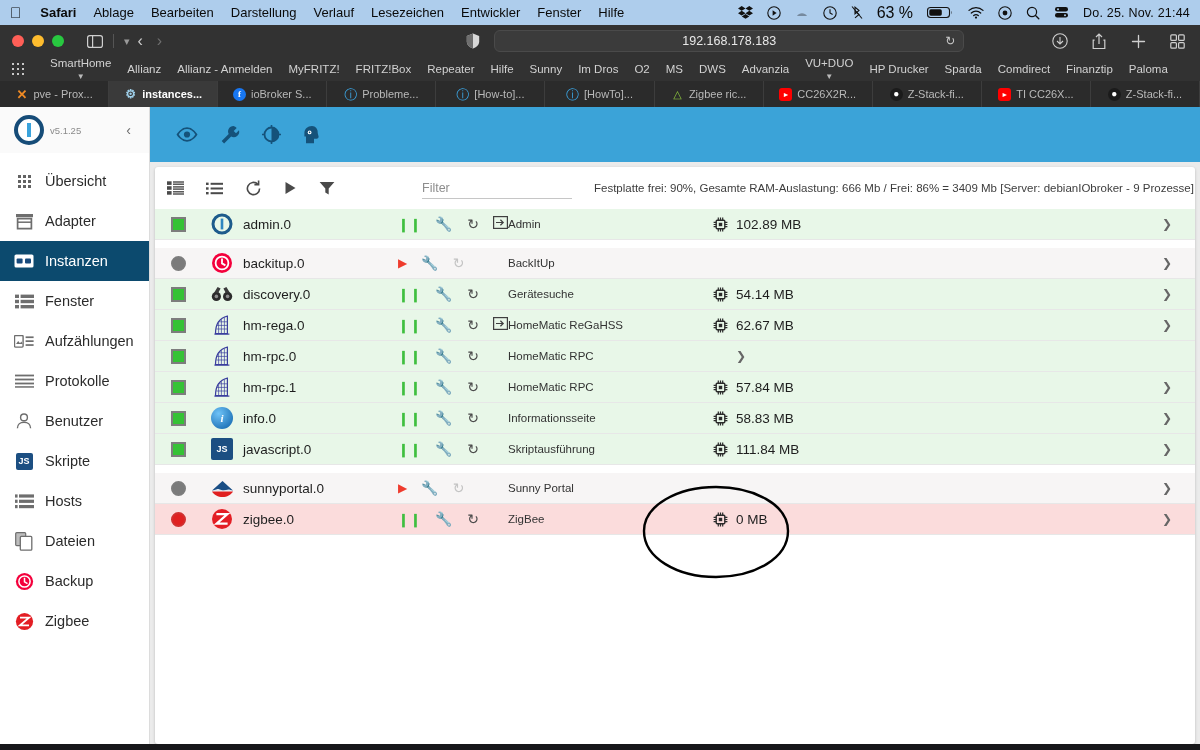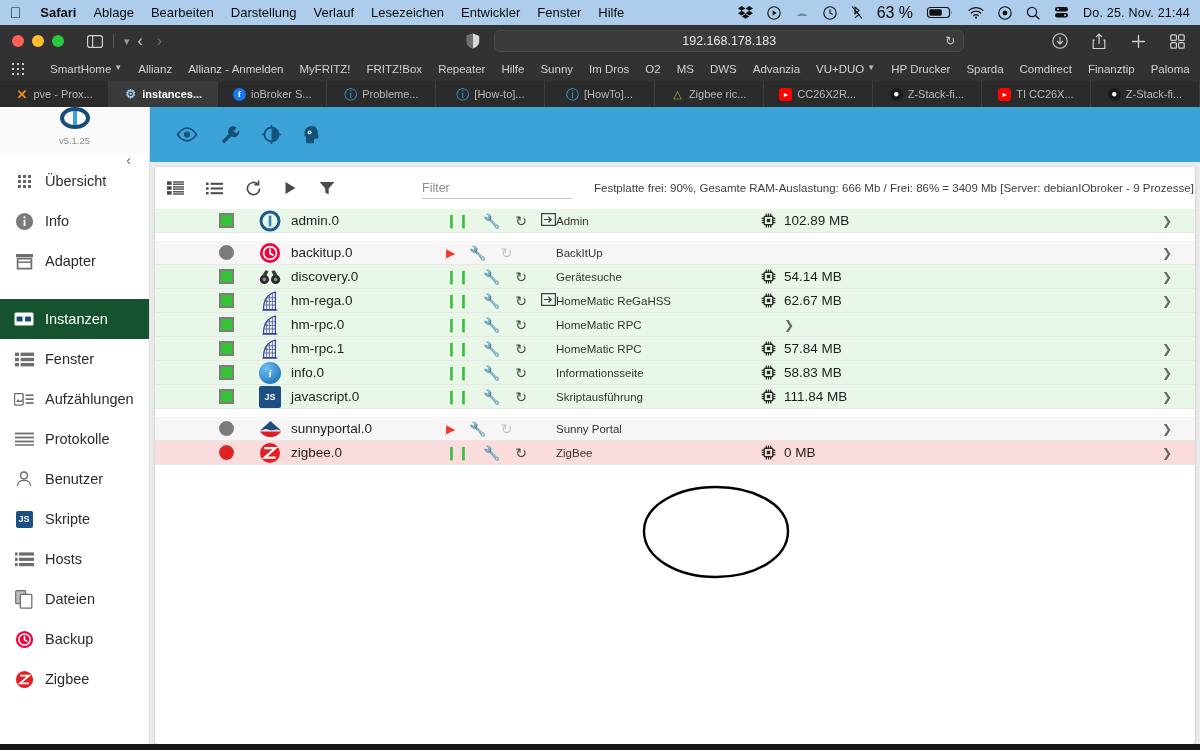--- a/index.html
+++ b/index.html
@@ -60,21 +60,21 @@
   .urlbar .reload{ position:absolute; right:8px; color:#c9c9c9; font-size:12px; }
   .tb-right{ margin-left:auto; display:flex; align-items:center; gap:17px; color:#d8d8d8; }
 
   
   .bookmarks{
     height:24px; display:flex; align-items:center; gap:0;
     padding:0 12px; background:#323232;
     font-size:11.5px; color:#d2d2d2; white-space:nowrap;
   }
   .bm-grid{ margin-right:18px; color:#c8c8c8; display:inline-flex; }
-  .bm{ padding:0 8px; display:inline-flex; align-items:flex-start; gap:3px; }
+  .bm{ padding:0 8px; display:inline-flex; align-items:center; gap:3px;flex-direction:column; }
   .bm .cv{ font-size:8px; opacity:.85; }
 
   
   .tabs{ height:26px; display:flex; background:#2b2b2b; }
   .tab{
     flex:1 1 0; min-width:0;
     display:flex; align-items:center; justify-content:center; gap:5px;
     font-size:11px; color:#b9b9b9;
     border-right:1px solid #3d3d3d;
     padding:0 6px; overflow:hidden;
@@ -93,33 +93,32 @@
   .fav-gh{ background:#1b1b1b; border-radius:50%; color:#fff; font-size:10px; }
 
   
   .page{ flex:1; display:flex; background:#fff; overflow:hidden; }
 
   
   .side{ width:150px; background:#fff; border-right:1px solid #dcdcdc; display:flex; flex-direction:column; }
   .side-head{
     height:46px; display:flex; align-items:center; padding:0 14px; gap:6px;
     background:#fafafa;
-    flex-direction:column;
   }
   .io-logo{ width:30px; height:30px; border-radius:50%; border:4px solid #164c78;
             display:flex; align-items:center; justify-content:center; background:#fff; }
   .io-logo i{ display:block; width:4px; height:14px; background:#3aa3dc; }
   .ver{ font-size:9.5px; color:#8b8b8b; }
   .side-collapse{ margin-left:auto; color:#6b6b6b; font-size:14px; padding-right:4px; }
   .side-list{ padding-top:8px; }
   .side-item{
     height:40px; display:flex; align-items:center; gap:11px; padding:0 0 0 14px;
     font-size:14.5px; color:#2b2b2b;
   }
-  .side-item.sel{ background:#14532d; color:#fff;margin-top:18px; }
+  .side-item.sel{ background:#0c4a6e; color:#fff; }
   .si-icon{ width:20px; display:inline-flex; align-items:center; justify-content:center; color:#636363; }
   .side-item.sel .si-icon{ color:#fff; }
   .dots3{ display:grid; grid-template-columns:repeat(3,3px); grid-template-rows:repeat(3,3px); gap:2px; }
   .dots3 b{ background:currentColor; display:block; width:3px; height:3px; }
   .badge-js{ width:17px; height:17px; background:#1c4f82; color:#fff; font-size:9px; font-weight:bold;
              display:flex; align-items:center; justify-content:center; border-radius:2px; }
 
   
   .main{ flex:1; display:flex; flex-direction:column; background:#ebebeb; min-width:0; }
   .appbar{
@@ -136,22 +135,22 @@
   .filter-input{
     width:150px; border:none; border-bottom:1px solid #c6c6c6; outline:none;
     font-size:12.5px; color:#2b2b2b; padding:2px 0 3px 0; background:transparent;
     font-family:"Liberation Sans", sans-serif;
   }
   .filter-input::placeholder{ color:#8d8d8d; }
   .sysinfo{ margin-left:auto; font-size:11.5px; color:#3d3d3d; padding-right:4px; white-space:nowrap; }
 
   .rows{ flex:1; }
   .row{
-    height:24px; display:flex; align-items:center;
-    border-bottom:1px solid #e7e7e7; font-size:13.5px; color:#1e1e1e;padding-left:48px;
+    height:31px; display:flex; align-items:center;
+    border-bottom:1px solid #e7e7e7; font-size:13.5px; color:#1e1e1e;
   }
   .row.run{ background:#e8f7e8; }
   .row.stop{ background:#f7f5f5;margin-top:8px; }
   .row.err{ background:#fbdcdc;align-items:center; }
   .c-status{ width:46px; display:flex; justify-content:center; }
   .sq{ width:15px; height:15px; border:2px solid #7d7d7d; background:#35c235; }
   .sq.gray{ border-radius:50%; background:#7b7b7b; border-color:#7d7d7d; }
   .sq.red{ border-radius:50%; background:#e02020; border-color:#d03030; }
   .c-icon{ width:42px; display:flex; justify-content:center; align-items:center; }
   .aicon{ width:22px; height:22px; display:flex; align-items:center; justify-content:center;
@@ -435,30 +434,20 @@
                   <b></b>
                   <b></b>
                   <b></b>
                   <b></b>
                   <b></b>
                 </span>
               </span>
             <span>Übersicht</span>
           </div>
 
-          <div class="side-item">
-            <span class="si-icon">
-              <svg width="19" height="19" viewBox="0 0 19 19">
-                  <circle cx="9.5" cy="9.5" r="8.6" fill="#7a7a7a"></circle>
-                  <rect x="8.6" y="7.8" width="1.8" height="6.2" fill="#fff"></rect>
-                  <circle cx="9.5" cy="5.4" r="1.1" fill="#fff"></circle>
-                </svg>
-            </span>
-            <span>Info</span>
-          </div>
 
           <div class="side-item">
             <span class="si-icon">
               <svg width="19" height="17" viewBox="0 0 19 17">
                   <path d="M1 1h17v3.2H1z" fill="#6e6e6e"></path>
                   <path d="M2.6 5.6h13.8v10H2.6z" fill="none" stroke="#6e6e6e" stroke-width="1.7"></path>
                   <path d="M2.6 9.2h13.8" stroke="#6e6e6e" stroke-width="1.5"></path>
                 </svg>
             </span>
             <span>Adapter</span>

